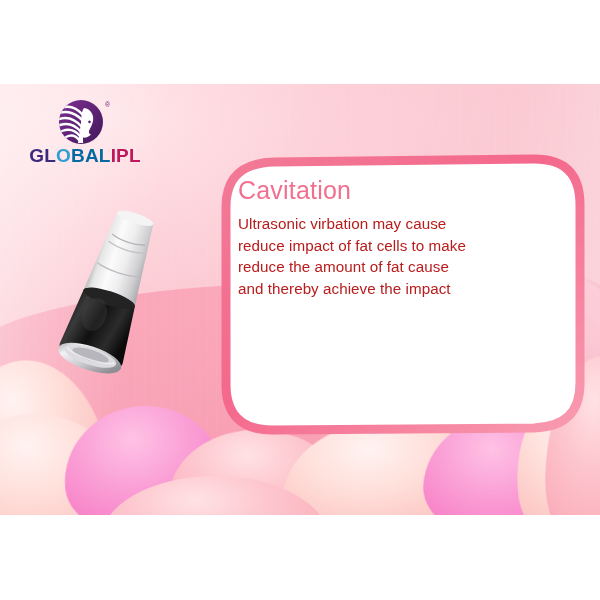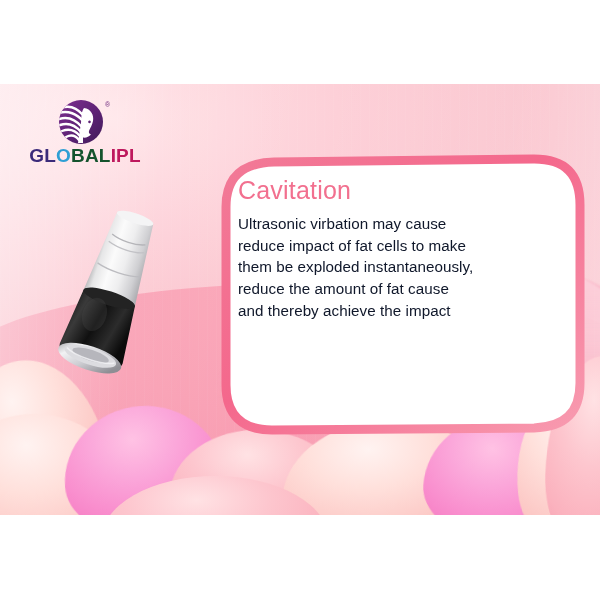--- a/index.html
+++ b/index.html
@@ -172,21 +172,21 @@
   #panel-title {
     font-size: 25px;
     color: #f2708f;
     line-height: 1.05;
     margin: 4px 0 10px 0;
     font-weight: normal;
     letter-spacing: 0.2px;
   }
   #panel-text {
     font-size: 15.2px;
-    color: #0f172a;
+    color: #b91c1c;
     line-height: 1.42;
     letter-spacing: 0.05px;
   }
   #panel-text .ln { display: block; white-space: nowrap; }
 </style>
 </head>
 <body>
 
 <div id="canvas">
 
@@ -235,21 +235,21 @@
           </g>
           <g clip-path="url(#circ)">
             <path d="M26 9 C33 10, 36 16, 35 22 C34.4 26, 32 29, 31 32
                      C30.4 34, 31.6 35, 33 35.6 C31 38, 28 39, 25 38.6
                      L25 44 L20 44 C21 37, 22 30, 23 24 C23.6 18, 23 13, 26 9 Z" fill="#ffffff"></path>
             <path d="M31.5 21.5 a1.35 1.35 0 1 0 0.01 0" fill="#5d2275"></path>
           </g>
         </svg>
       </div>
       <span id="logo-reg">®</span>
-      <div id="logo-word"><span style="color: rgb(59, 42, 122); text-align: center;">GL</span><span style="color: rgb(46, 159, 212);">O</span><span style="color: #14532d; text-align: right;">BAL</span><span style="color: #be185d;">IPL</span></div>
+      <div id="logo-word"><span style="color: rgb(59, 42, 122); text-align: center;">GL</span><span style="color: rgb(46, 159, 212);">O</span><span style="color: #0369a1; text-align: right;">BAL</span><span style="color: #be185d;">IPL</span></div>
     </div>
 
     <div id="device">
       <svg viewBox="0 0 180 195" width="180" height="195">
         <defs>
           <linearGradient id="metal" x1="0" y1="0" x2="1" y2="0">
             <stop offset="0%" stop-color="#b9b9bb"></stop>
             <stop offset="12%" stop-color="#e6e6e7"></stop>
             <stop offset="34%" stop-color="#fbfbfb"></stop>
             <stop offset="58%" stop-color="#eeeeef"></stop>
@@ -307,21 +307,20 @@
                    L364 230 C364 260, 348 274, 318 275 L56 277
                    C26 277, 10 262, 10 232 Z" fill="#ffffff" stroke="url(#bord)" stroke-width="9" stroke-linejoin="round"></path>
           <path d="M18 54 C18 30, 32 18, 58 17 L316 14" stroke="#ffffff" stroke-width="2" fill="none" opacity=".55"></path>
         </svg>
       </div>
       <div id="panel-body">
         <h1 id="panel-title">Cavitation</h1>
         <div id="panel-text">
             <span class="ln">Ultrasonic virbation may cause</span>
             <span class="ln">reduce impact of fat cells to make</span>
-            <span class="ln">them be exploded instantaneously,</span>
             <span class="ln">reduce the amount of fat cause</span>
             <span class="ln">and thereby achieve the impact</span>
           </div>
       </div>
     </div>
 
   </div>
 </div>
 
 </body></html>

